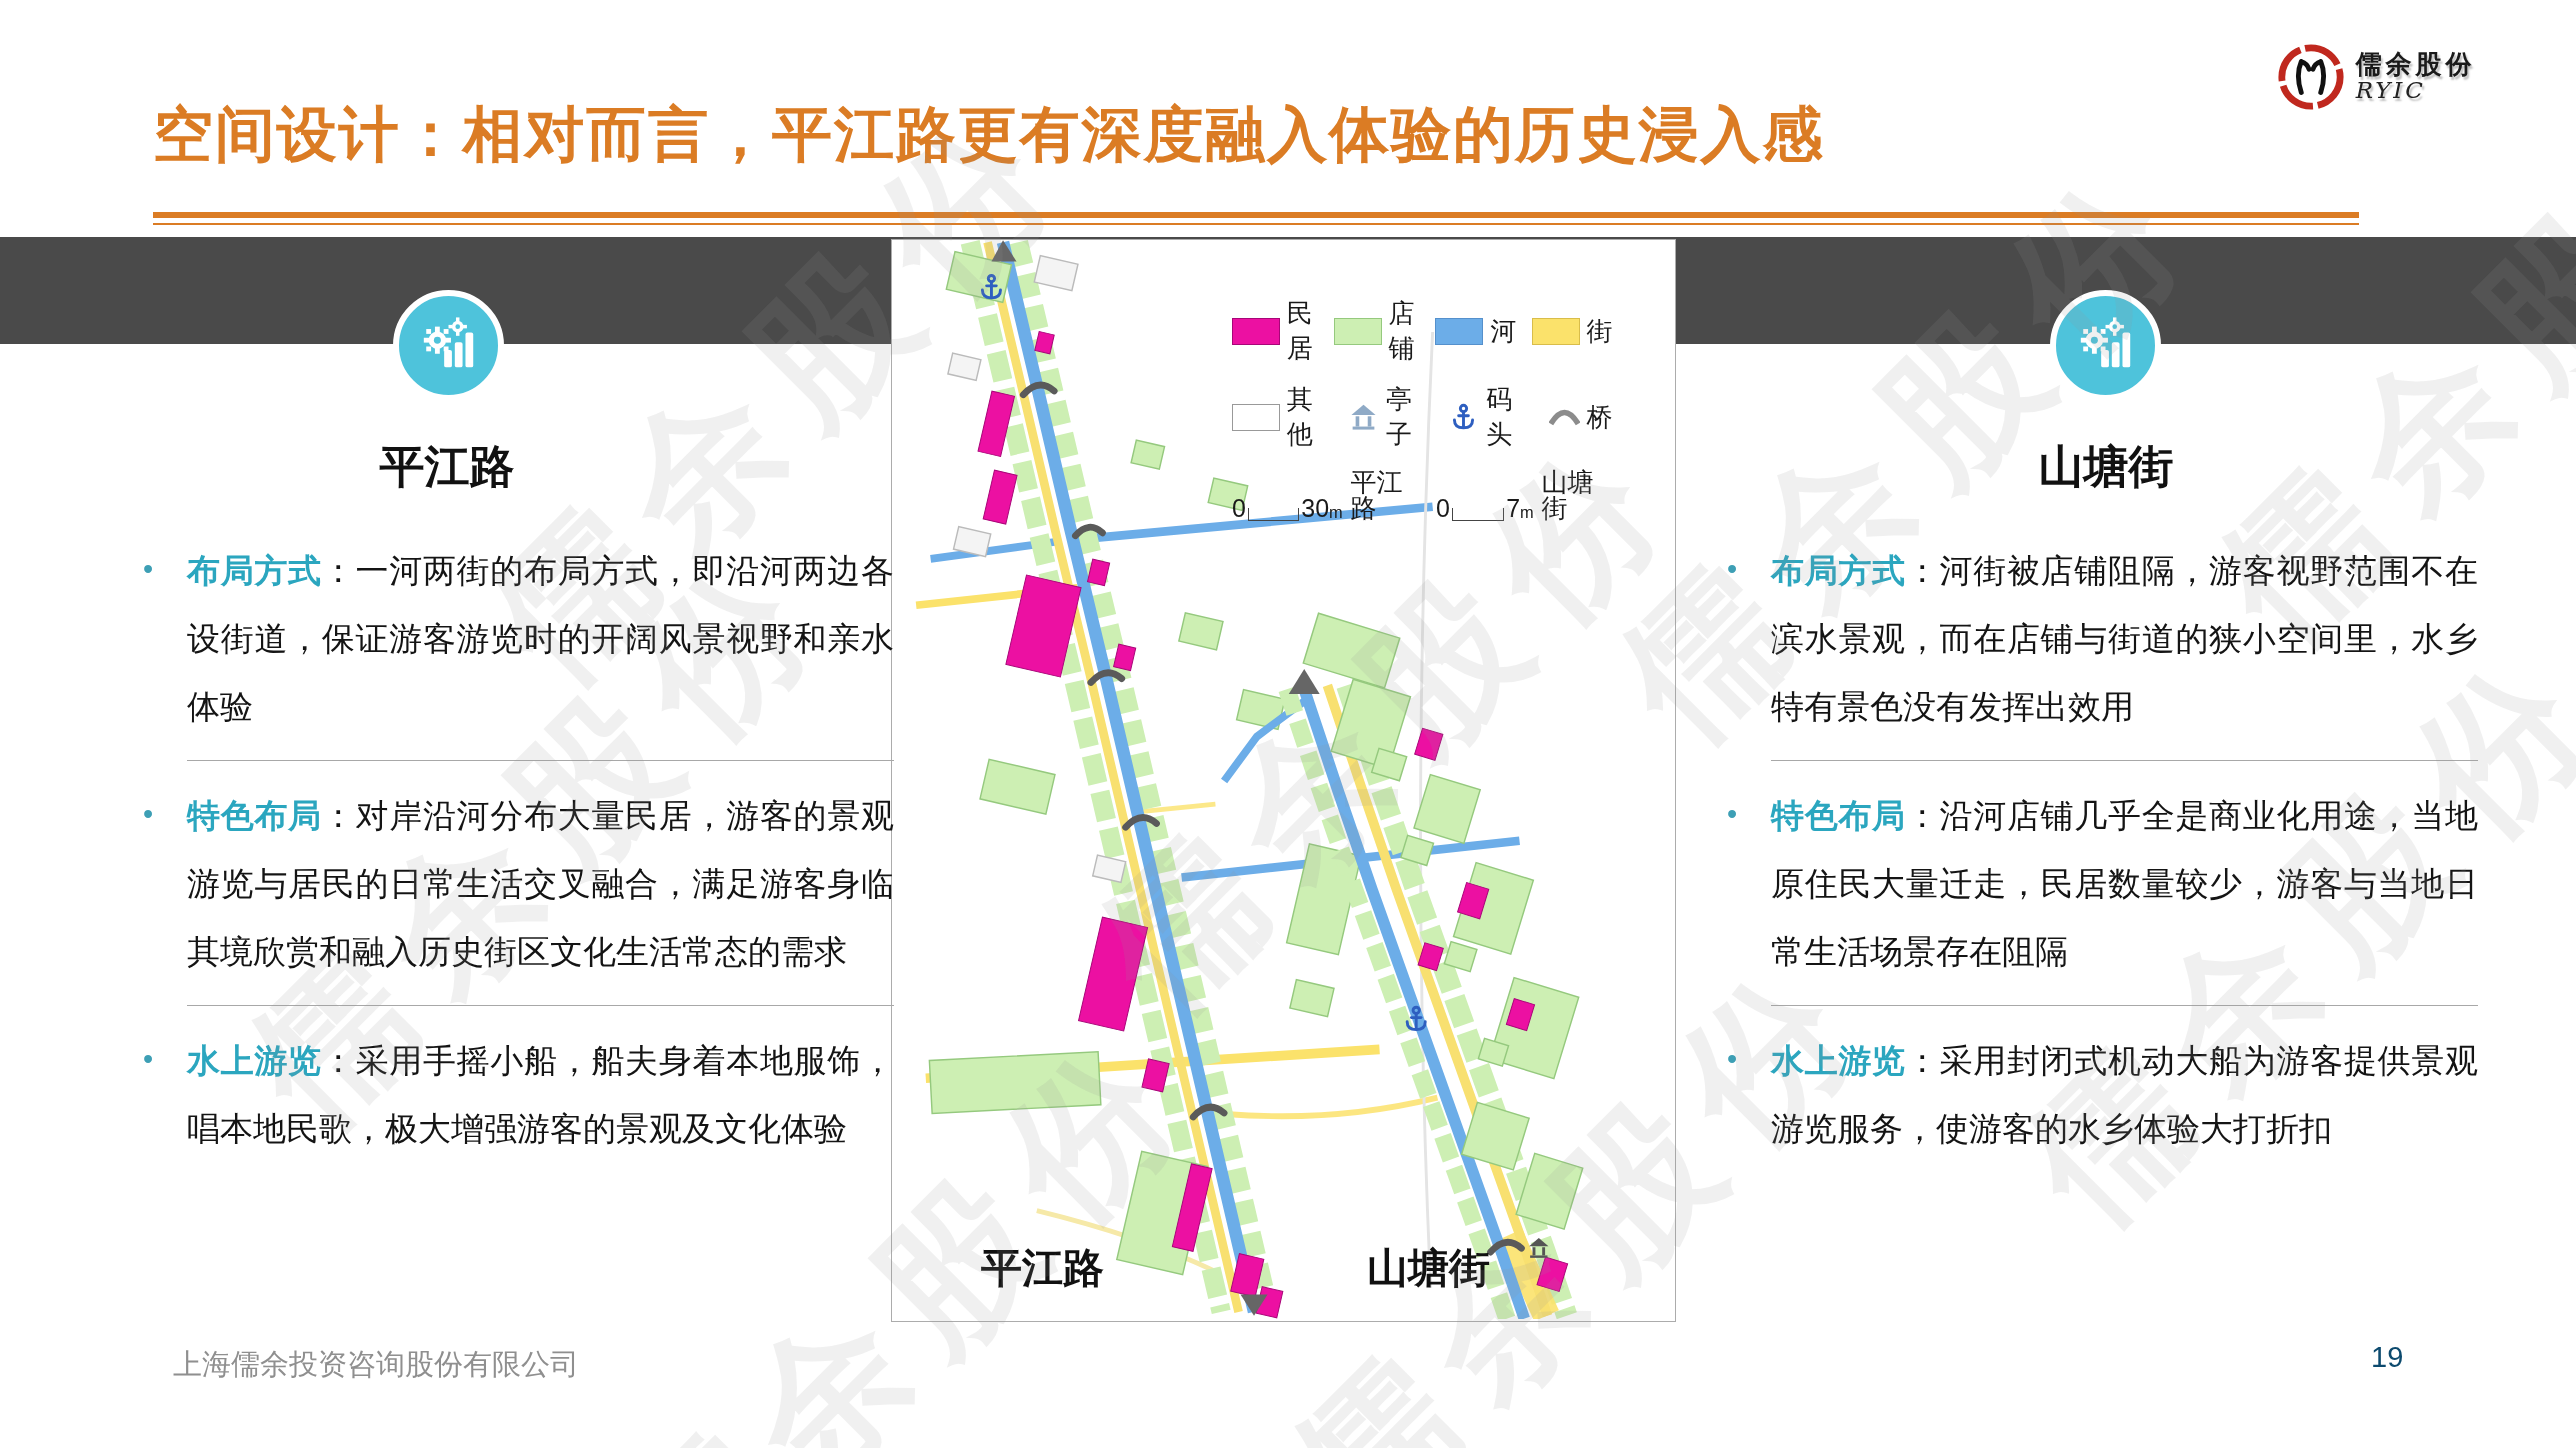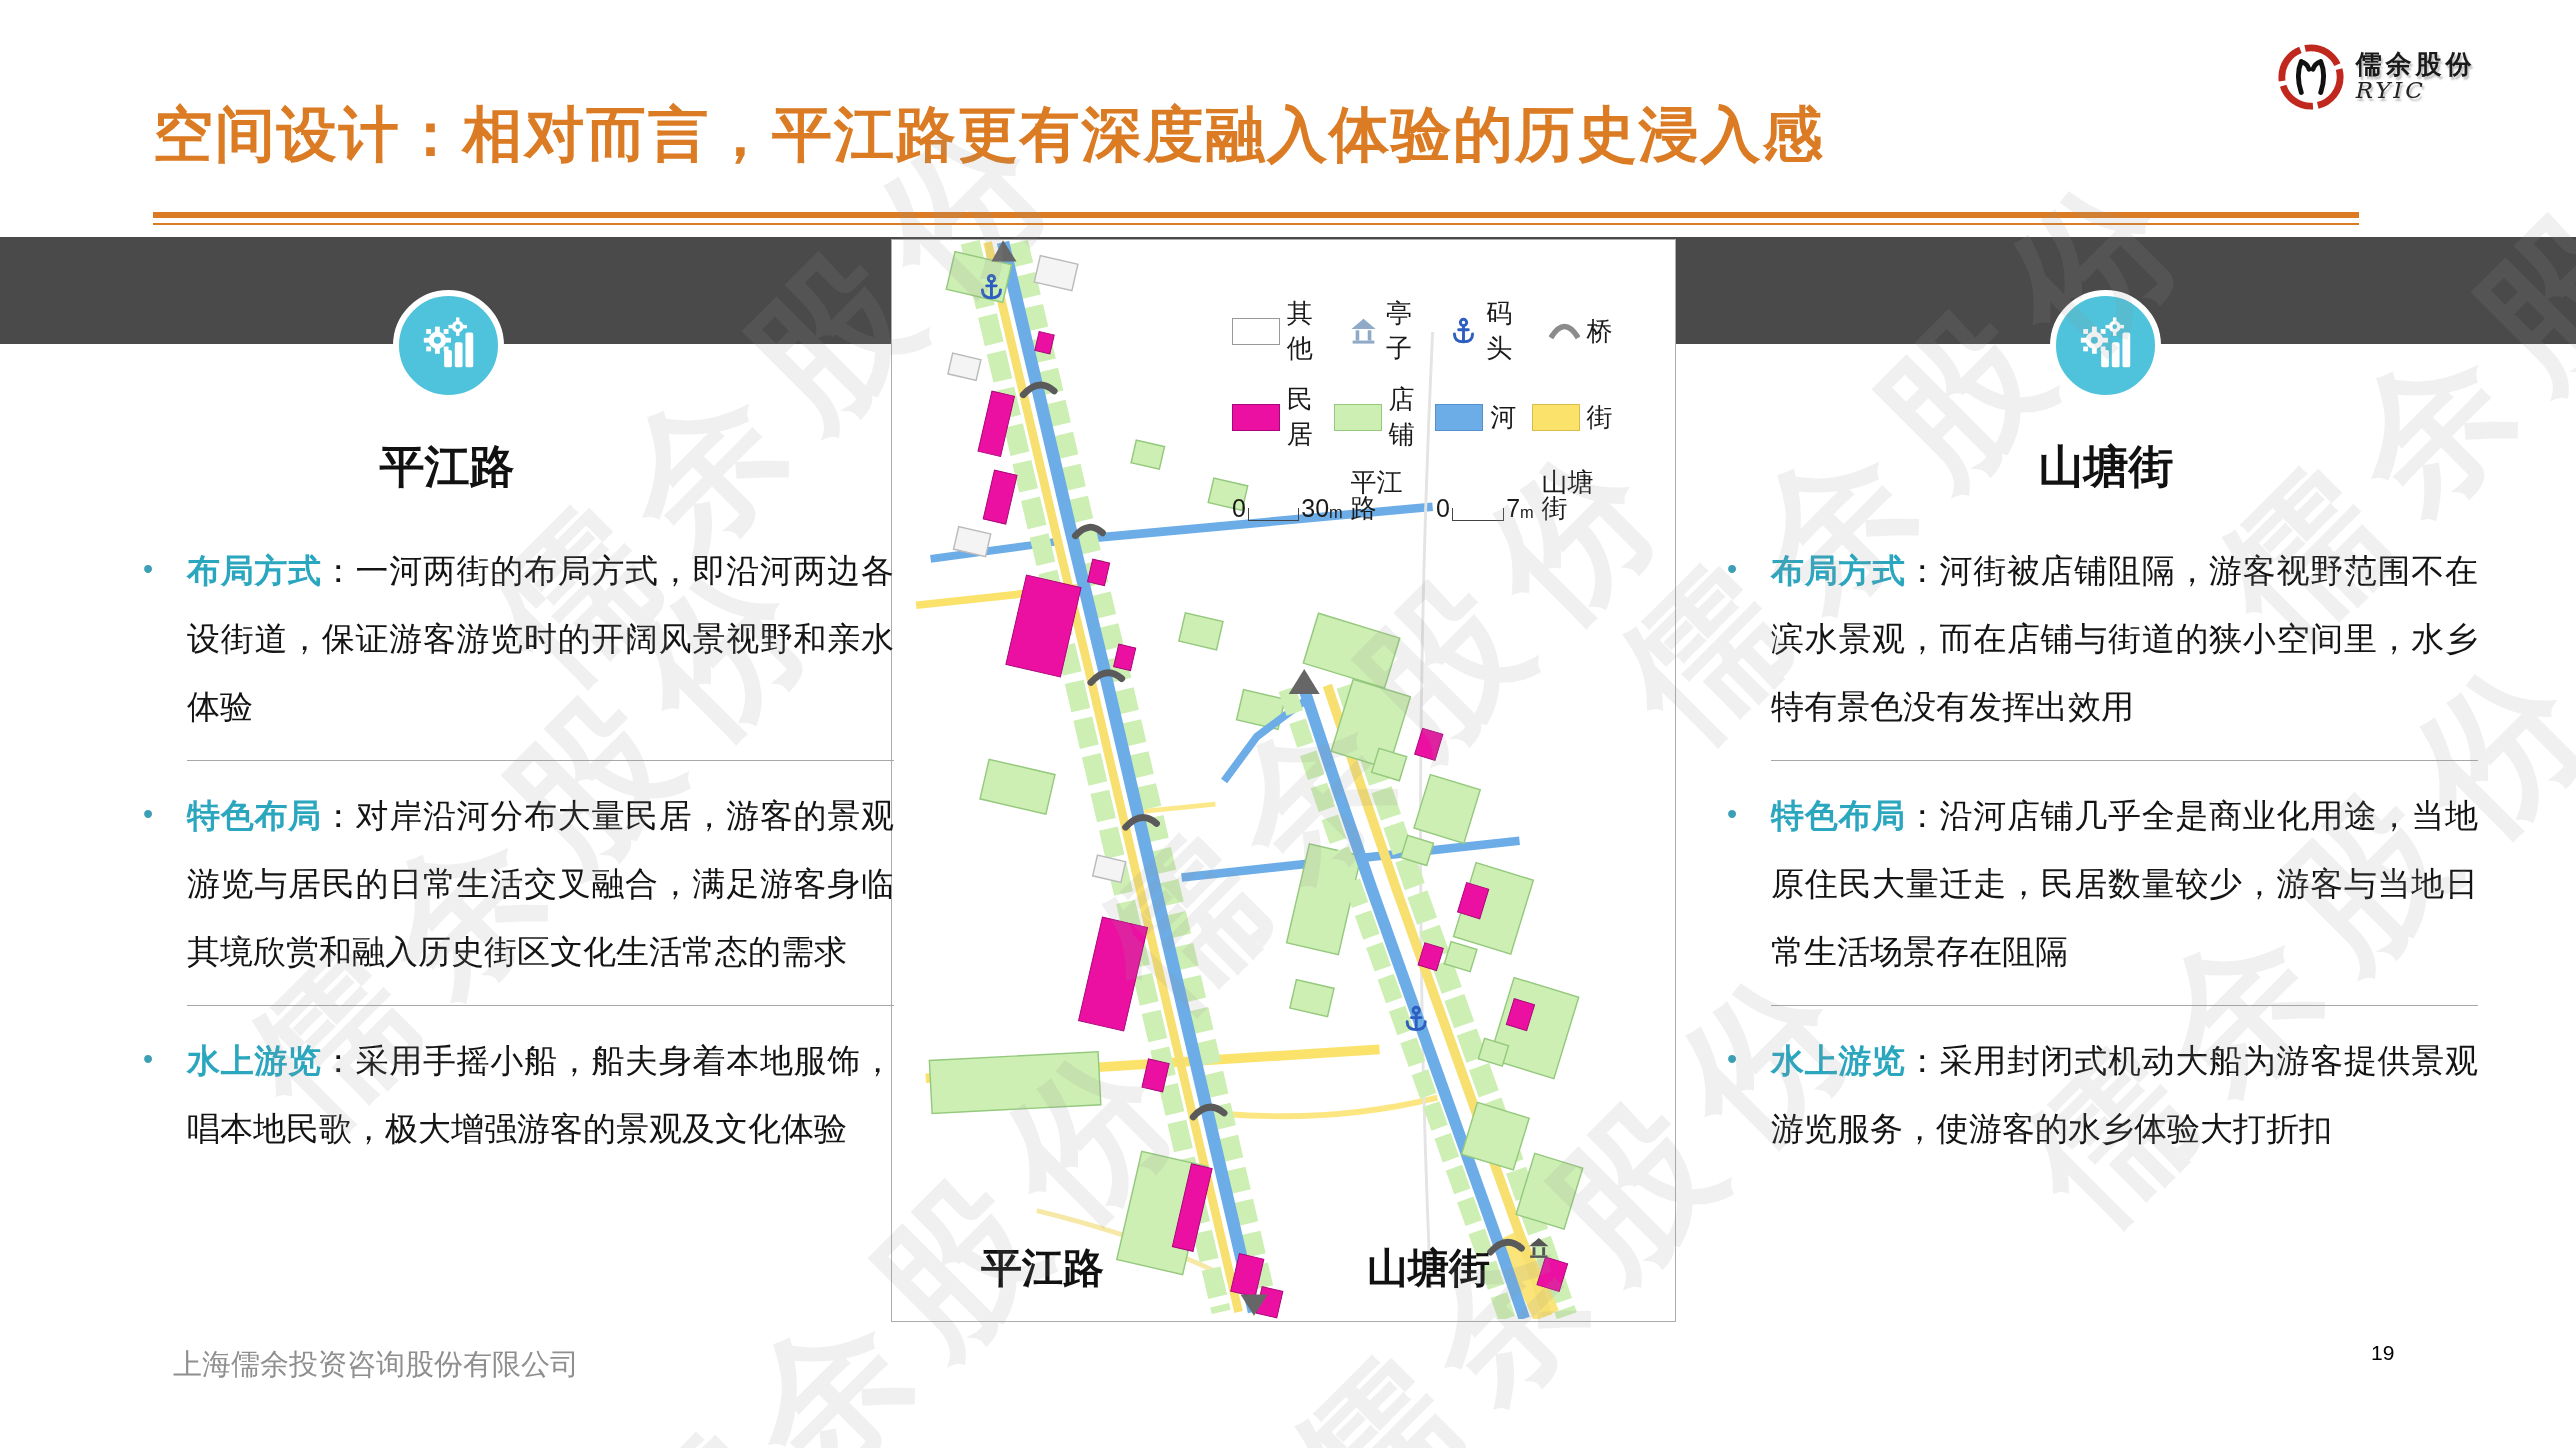--- a/index.html
+++ b/index.html
@@ -70,21 +70,21 @@
          border-left:1.9px solid #444;border-right:1.9px solid #444;margin:0 1.9px;}
   .sunit{font-size:16.4px;line-height:1;margin-right:5.8px;}
   .slabel{font-size:26px;line-height:1;margin-left:1.9px;}
 
   .map-label{position:absolute;font-size:41px;font-weight:bold;color:#111;z-index:4;}
   .map-label.pjl{left:89px;top:1001px;}
   .map-label.stj{left:475px;top:1001px;}
 
   
   .footer{position:absolute;left:145px;top:1345px;font-size:29px;color:#8F8F8F;z-index:5;margin-left:28px;}
-  .pagenum{position:absolute;left:2371px;top:1341px;font-size:21px;color:#000000;z-index:5;}
+  .pagenum{position:absolute;left:2371px;top:1341px;font-size:29px;color:#0c4a6e;z-index:5;}
 </style>
 </head>
 <body>
 
 <div class="slide">
 
   <span class="wm" style="left:174px;top:734px">儒余股份</span>
   <span class="wm" style="left:541px;top:1217px">儒余股份</span>
   <span class="wm" style="left:415px;top:290px">儒余股份</span>
   <span class="wm" style="left:1024px;top:618px">儒余股份</span>
@@ -330,20 +330,38 @@
         <path d="M620,1048 q16,-18 32,-4"></path>
       </g>
 
       <use href="#anch" x="528" y="792" width="30" height="30"></use>
       <use href="#pav" x="658" y="1032" width="24" height="24" fill="#555"></use>
     </svg>
 
     <div class="legend">
       <div class="lrow">
         <span class="litem">
+            <span class="sw minju"></span>
+            <span>民居</span>
+          </span>
+        <span class="litem">
+            <span class="sw dianpu"></span>
+            <span>店铺</span>
+          </span>
+        <span class="litem">
+            <span class="sw he"></span>
+            <span>河</span>
+          </span>
+        <span class="litem">
+            <span class="sw jie"></span>
+            <span>街</span>
+          </span>
+      </div>
+      <div class="lrow">
+        <span class="litem">
             <span class="sw qita"></span>
             <span>其他</span>
           </span>
         <span class="litem">
             <svg class="licon" viewBox="0 0 24 24">
               <g fill="#8FAAC6">
                 <path d="M2 10 L12 1.5 L22 10 Z"></path>
                 <rect x="5.5" y="11" width="3" height="8.5"></rect>
                 <rect x="15.5" y="11" width="3" height="8.5"></rect>
                 <rect x="3" y="19.5" width="18" height="2.5"></rect>
@@ -360,38 +378,20 @@
                 <path d="M8 10.5 H16"></path>
               </g>
             </svg>
             <span>码头</span>
           </span>
         <span class="litem">
             <svg class="licon" viewBox="0 0 34 20">
               <path d="M2 17 Q17 -8 32 17" fill="none" stroke="#8C8C8C" stroke-width="6"></path>
             </svg>
             <span>桥</span>
-          </span>
-      </div>
-      <div class="lrow">
-        <span class="litem">
-            <span class="sw minju"></span>
-            <span>民居</span>
-          </span>
-        <span class="litem">
-            <span class="sw dianpu"></span>
-            <span>店铺</span>
-          </span>
-        <span class="litem">
-            <span class="sw he"></span>
-            <span>河</span>
-          </span>
-        <span class="litem">
-            <span class="sw jie"></span>
-            <span>街</span>
           </span>
       </div>
       <div class="lrow">
         <span class="scaleg">
           <span class="snum">0</span>
           <span class="sline"></span>
           <span class="snum">30</span>
           <span class="sunit">m</span>
           <span class="slabel">平江路</span>
         </span>

